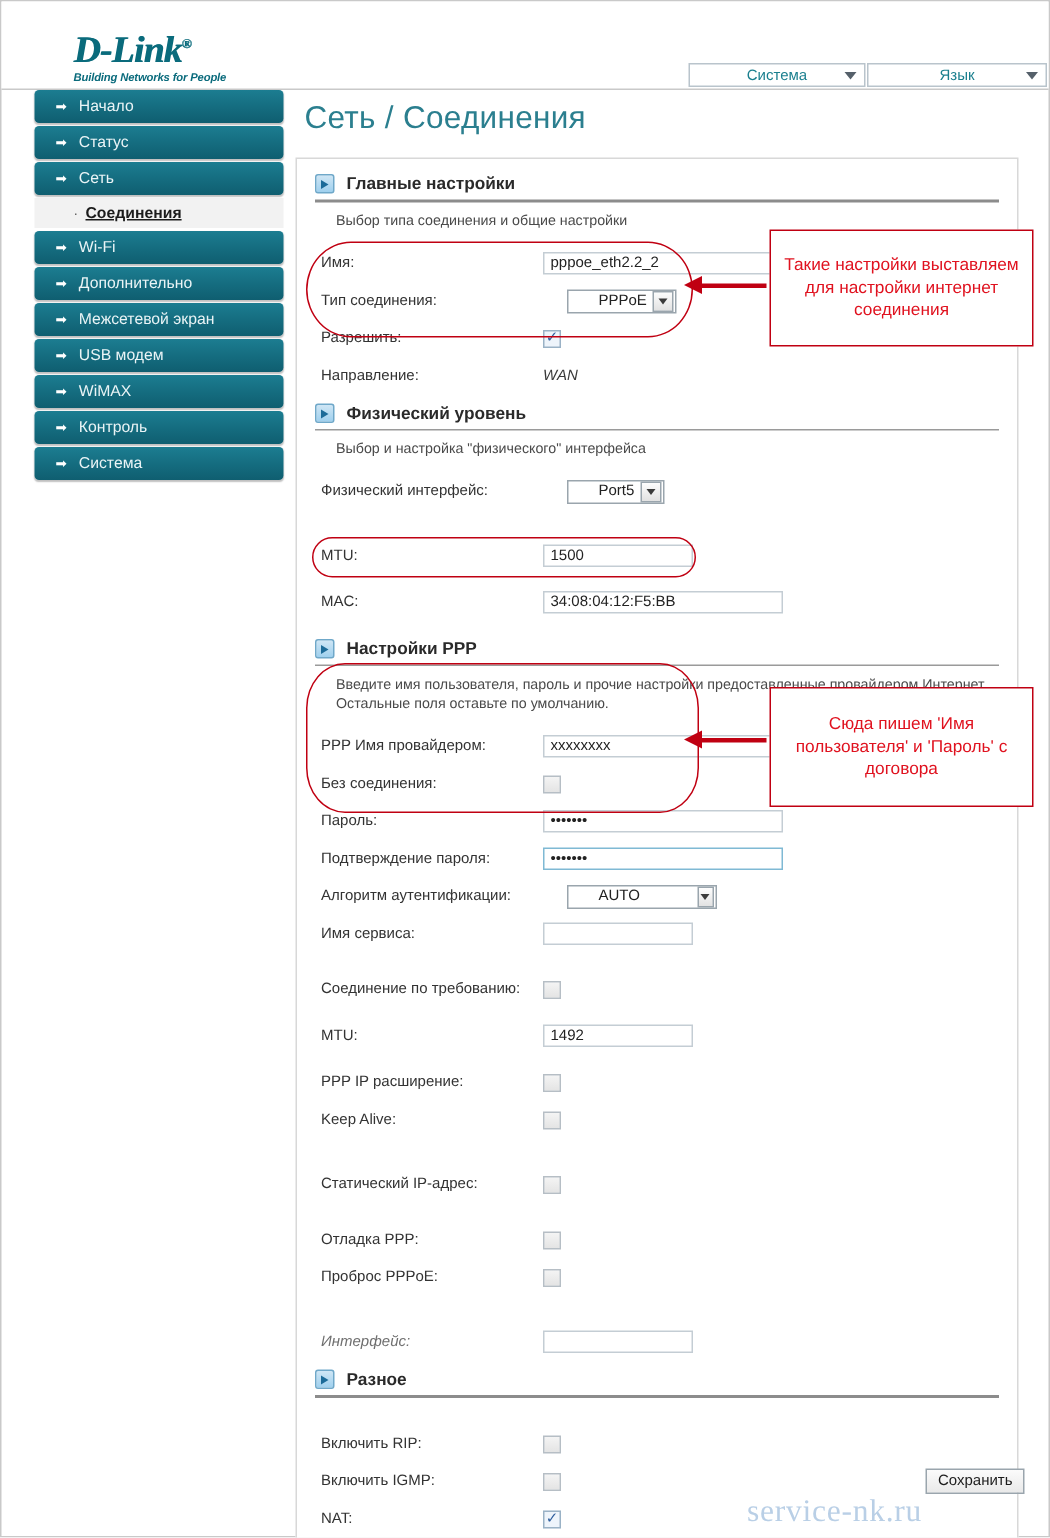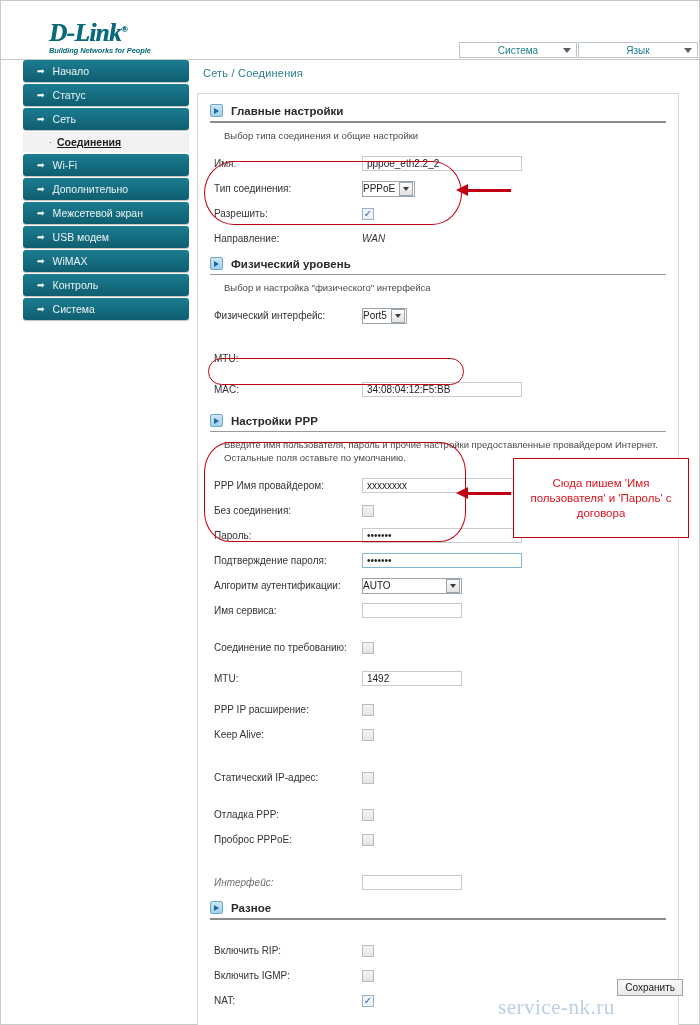--- a/index.html
+++ b/index.html
@@ -77,21 +77,21 @@
   }
   .nav-sub .dot { color:#555; font-size:9px; margin-right:5px; }
   .nav-sub .lbl {
     color:#1c1c1c; font-size:10.5px; font-weight:bold;
     text-decoration:underline;
   }
 
   
   #main { position:absolute; left:196px; top:66px; width:490px; }
   #page-title {
-    font-size:11px; color:#2b7f8f; font-weight:normal;
+    font-size:21px; color:#2b7f8f; font-weight:normal;
     margin:0 0 14px 6px; letter-spacing:0.2px;
   }
   #form-panel {
     position:relative;
     width:482px;
     border:1px solid #d8d8d8;
     background:#fff;
     padding:10px 12px 16px 12px;
   }
 
@@ -134,21 +134,21 @@
     font-family:"Liberation Sans", sans-serif; font-size:10px;
     color:#222; padding:0 4px; outline:none;
   }
   input.tb.w160 { width:160px; }
   input.tb.w100 { width:100px; }
   input.tb.focus { border:1px solid #7fb9d4; }
 
   .selbox {
     height:16px; border:1px solid #9aa5ad; background:#fff;
     display:inline-flex; align-items:center;
-    font-size:10px; color:#222; padding-left:0; position:relative;
+    font-size:10px; color:#222; padding-left:20px; position:relative;margin-left:16px;
   }
   .selbox .btn {
     width:14px; height:14px; margin-left:4px; margin-right:1px;
     border:1px solid #9aa5ad;
     background:linear-gradient(to bottom,#fdfdfd,#e2e2e2);
     display:flex; align-items:center; justify-content:center;
   }
   .selbox .btn i {
     width:0;height:0;border-left:3px solid transparent;border-right:3px solid transparent;
     border-top:4px solid #3b3b3b; display:block;
@@ -368,20 +368,23 @@
                 <i></i>
               </span>
           </span>
         </div>
       </div>
 
       <div class="spacer-18"></div>
 
       <div class="row">
         <div class="lab">MTU:</div>
+        <div class="fld">
+            <input class="tb w100" value="1500" style="">
+          </div>
       </div>
 
       <div class="spacer-6"></div>
       <div class="row">
         <div class="lab">MAC:</div>
         <div class="fld">
             <input class="tb w160" value="34:08:04:12:F5:BB" style="">
           </div>
       </div>
 
@@ -548,15 +551,16 @@
 
   <div id="watermark">service-nk.ru</div>
 
   <div class="ann-ellipse" id="ring-1"></div>
   <div class="ann-ellipse" id="ring-2"></div>
   <div class="ann-ellipse" id="ring-3"></div>
 
   <div class="ann-arrow" id="arr-1"></div>
   <div class="ann-arrow" id="arr-2"></div>
 
+  <div class="ann-box" id="ann-1">Такие настройки выставляем для настройки интернет соединения</div>
   <div class="ann-box" id="ann-2">Сюда пишем 'Имя пользователя' и 'Пароль' с договора</div>
 
 </div>
 
 </body></html>

